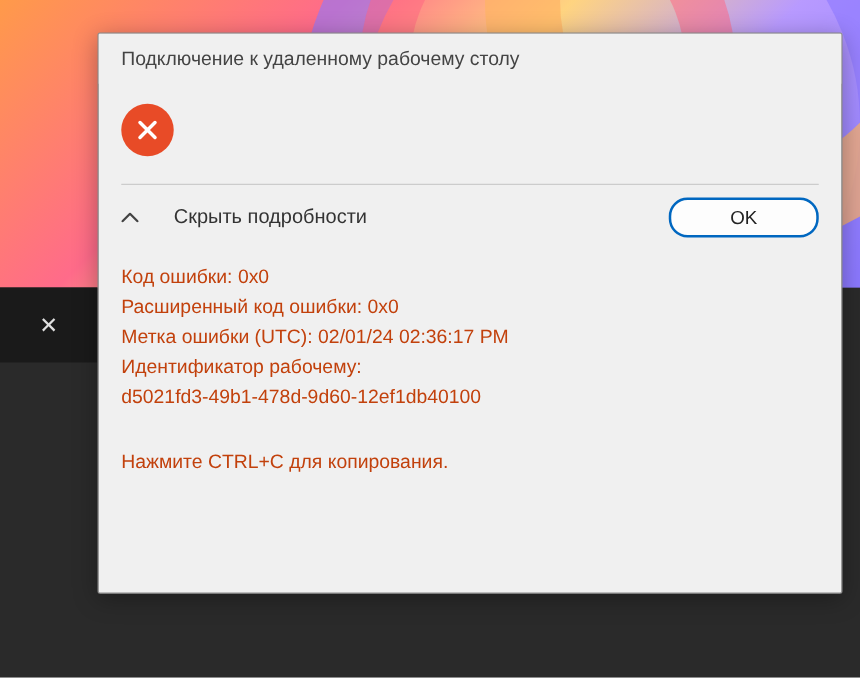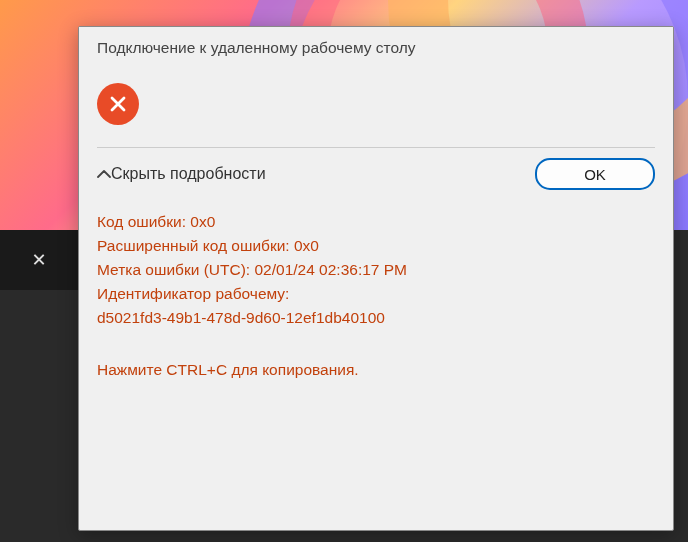--- a/index.html
+++ b/index.html
@@ -65,21 +65,21 @@
     .close-x {
       color: #e0e0e0;
       font-size: 18px;
       font-weight: 300;
     }
     .dialog {
       position: absolute;
       left: 78px;
       top: 26px;
       width: 596px;
-      height: 505px;
+      height: 449px;
       background: #f0f0f0;
       border: 1px solid #888;
       border-radius: 2px;
       box-shadow: 0 4px 20px rgba(0,0,0,0.3);
       display: flex;
       flex-direction: column;
     }
     .dialog-title {
       padding: 12px 18px 10px 18px;
       font-size: 15.5px;
@@ -132,21 +132,21 @@
     }
     .details-row {
       display: flex;
       align-items: center;
       justify-content: space-between;
       padding: 10px 18px 12px 18px;
     }
     .details-toggle {
       display: flex;
       align-items: center;
-      gap: 0;
+      gap: 28px;
       cursor: pointer;
     }
     .chevron {
       width: 14px;
       height: 14px;
       display: flex;
       align-items: center;
       justify-content: center;
     }
     .chevron svg {

